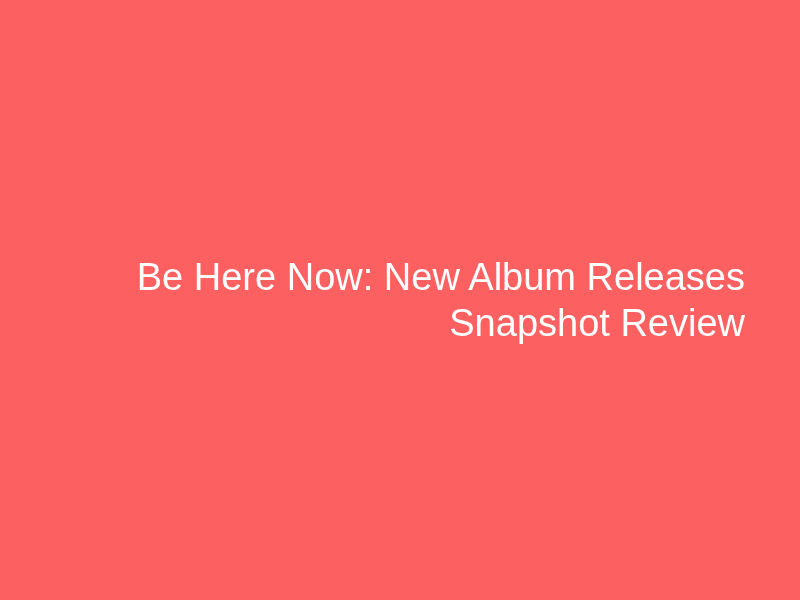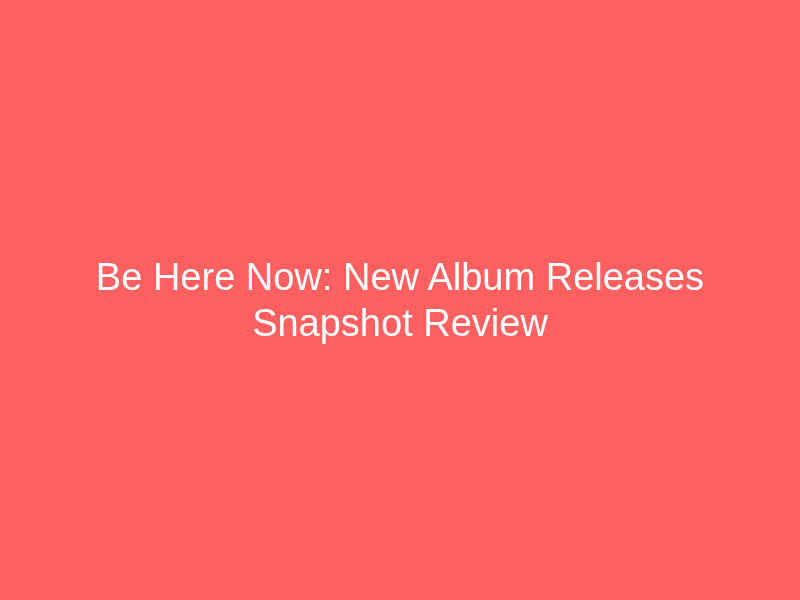--- a/index.html
+++ b/index.html
@@ -36,21 +36,21 @@
 
   .placeholder-title {
     margin: 0;
     padding: 0;
     font-family: "Liberation Sans", sans-serif;
     font-size: 38px;
     font-weight: 400;
     line-height: 46px;
     letter-spacing: 0px;
     color: #ffffff;
-    text-align: center;
+    text-align: right;
     word-wrap: break-word;
   }
 </style>
 </head>
 <body>
 
 <div class="placeholder-card">
 
   <div class="title-wrap">
 

